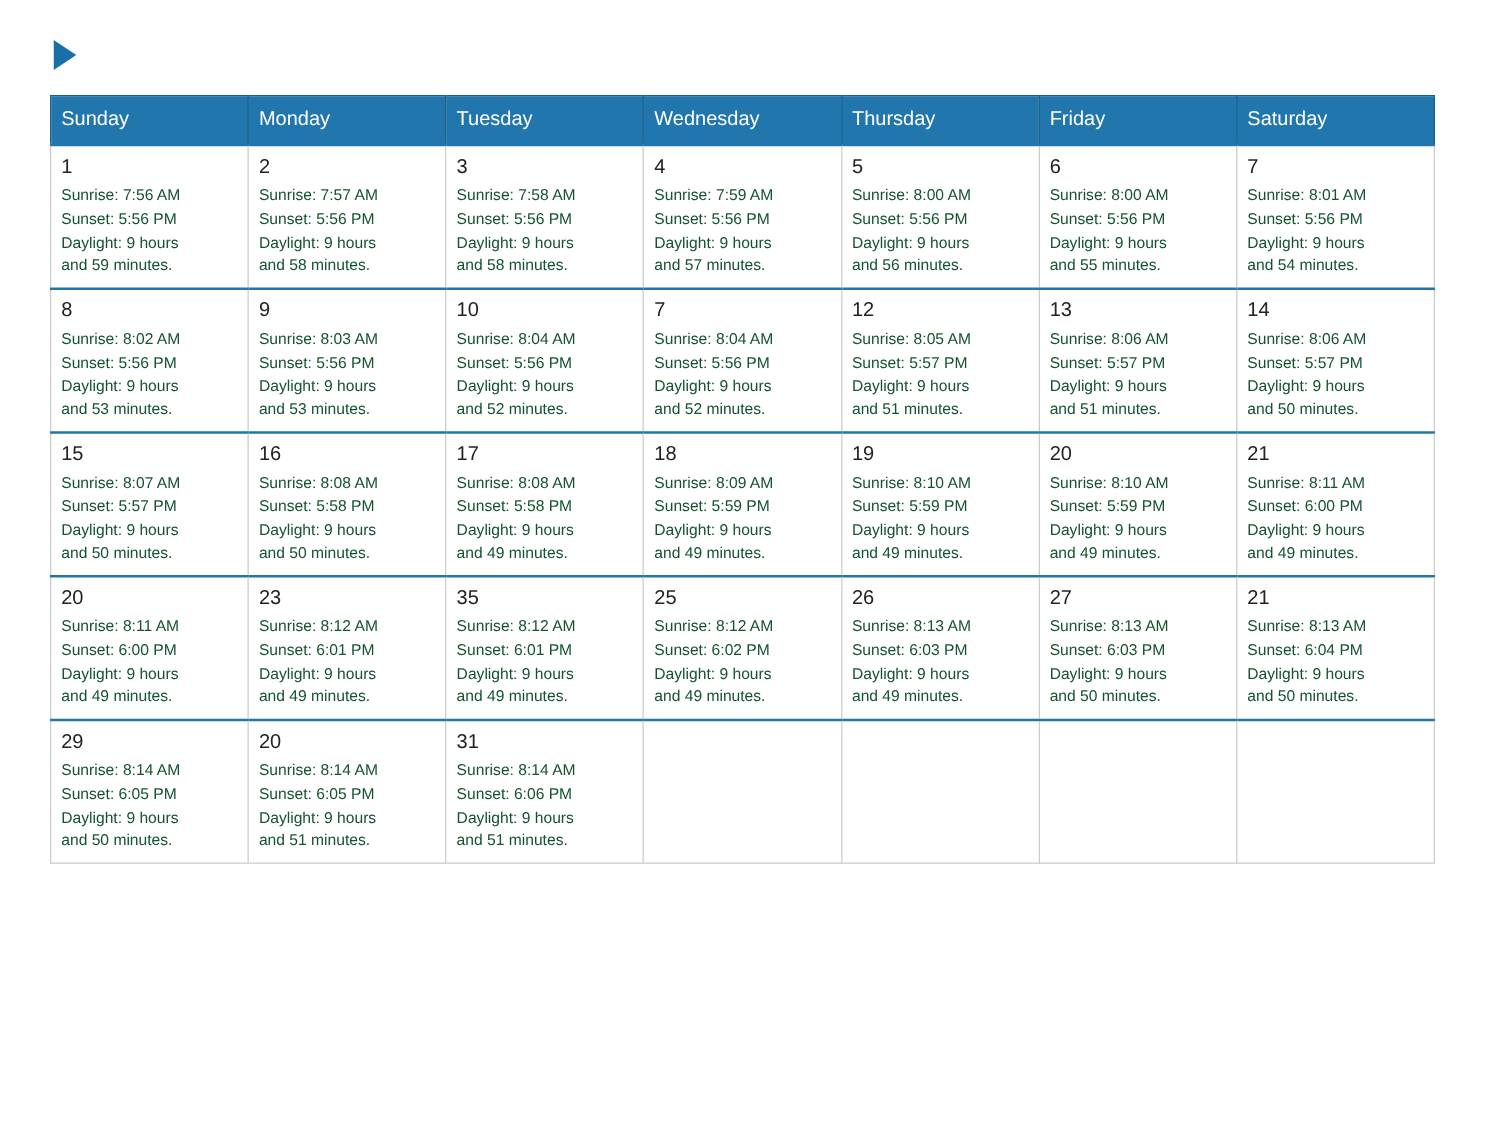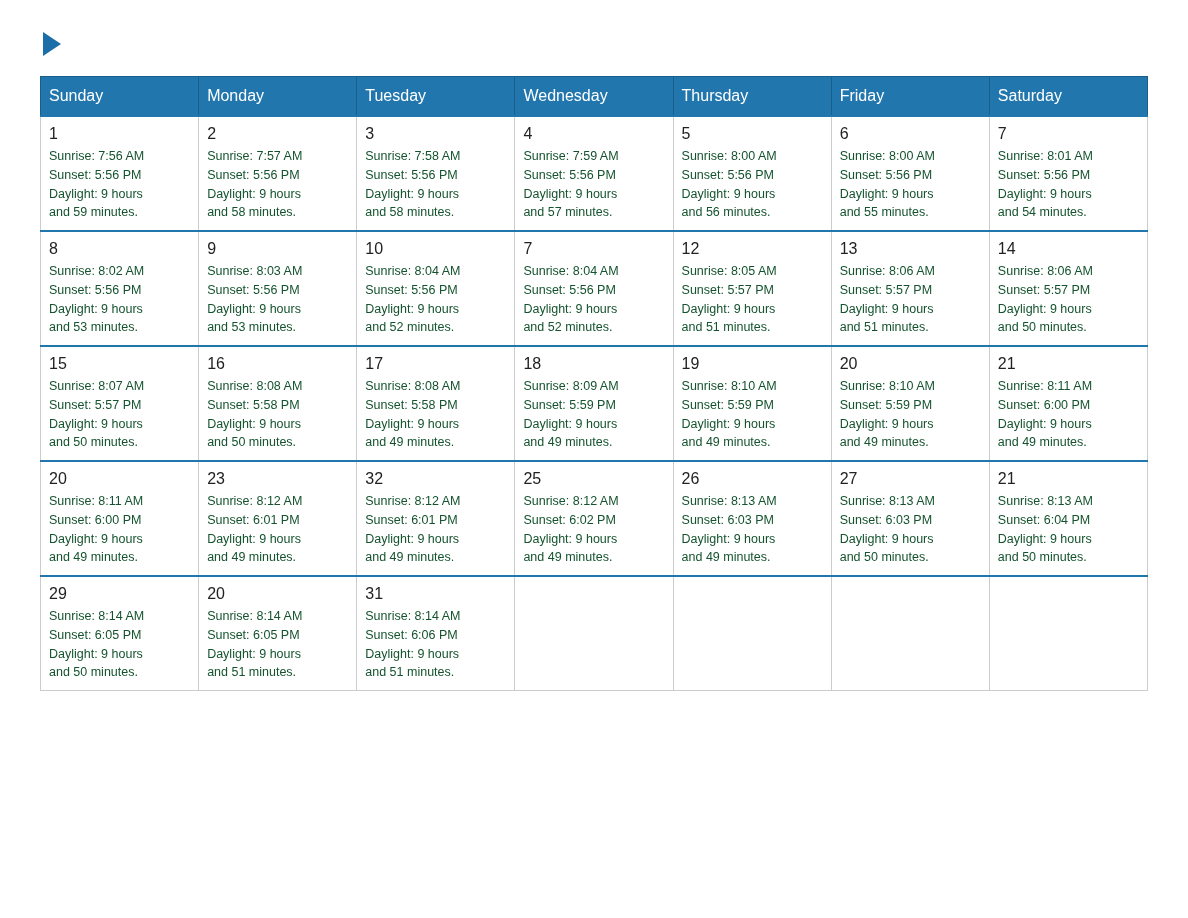--- a/index.html
+++ b/index.html
@@ -224,21 +224,21 @@
       <tr class="week-row">
         <td>
           <span class="day-number">20</span>
         <div class="day-info">Sunrise: 8:11 AM<br>Sunset: 6:00 PM<br>Daylight: 9 hours<br>and 49 minutes.</div>
         </td>
         <td>
           <span class="day-number">23</span>
         <div class="day-info">Sunrise: 8:12 AM<br>Sunset: 6:01 PM<br>Daylight: 9 hours<br>and 49 minutes.</div>
         </td>
         <td>
-          <span class="day-number">32</span>
+          <span class="day-number">35</span>
         <div class="day-info">Sunrise: 8:12 AM<br>Sunset: 6:01 PM<br>Daylight: 9 hours<br>and 49 minutes.</div>
         </td>
         <td>
           <span class="day-number">25</span>
         <div class="day-info">Sunrise: 8:12 AM<br>Sunset: 6:02 PM<br>Daylight: 9 hours<br>and 49 minutes.</div>
         </td>
         <td>
           <span class="day-number">26</span>
         <div class="day-info">Sunrise: 8:13 AM<br>Sunset: 6:03 PM<br>Daylight: 9 hours<br>and 49 minutes.</div>
         </td>

